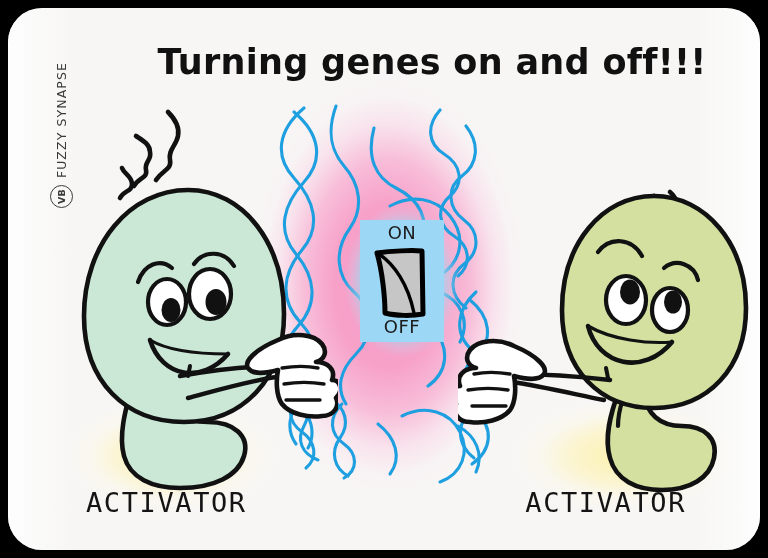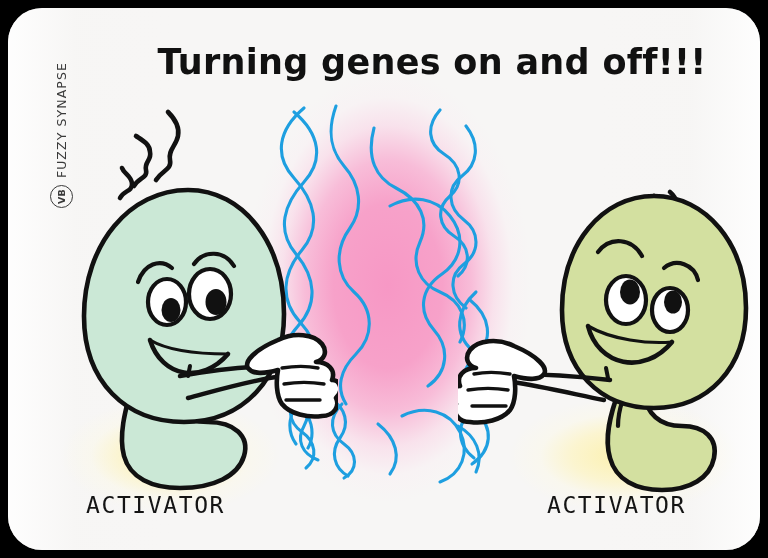--- a/index.html
+++ b/index.html
@@ -195,21 +195,21 @@
       rgba(253,244,192,0.70) 45%,
       rgba(254,250,224,0.32) 72%,
       rgba(255,255,255,0) 100%);
   }
 
   
   .char-caption {
     position: absolute;
     bottom: 32px;
     font-family: "DejaVu Sans Mono", monospace;
-    font-size: 23px;
+    font-size: 27px;
     font-weight: 500;
     letter-spacing: 1.6px;
     color: #141414;
     z-index: 40;
     white-space: nowrap;
   }
   #caption-activator { left: 78px; }
   #caption-repressor { right: 74px; }
 
   
@@ -252,20 +252,31 @@
         <path d="M30 306 C16 320 18 336 32 346 C46 356 48 372 36 382"></path>
         <path d="M60 312 C76 322 80 338 70 352 C60 366 64 382 78 390"></path>
         <path d="M72 318 C58 332 60 348 74 358 C88 368 88 384 74 392"></path>
         <path d="M132 330 C156 318 180 326 190 346 C200 366 192 388 170 396"></path>
         <path d="M108 338 C126 352 132 372 120 388"></path>
         <path d="M188 340 C206 350 214 368 206 386"></path>
       </g>
     </svg>
   </div>
 
+  <div id="gene-switch">
+    <div id="switch-glow"></div>
+    <div id="switch-plate"></div>
+    <div class="switch-label" id="switch-label-on">ON</div>
+    <svg id="switch-lever" viewBox="0 0 84 122" width="84" height="122">
+      <path d="M17 33 C31 31 52 30 62 31 L63 94 C52 96 36 96 25 93
+               C25 76 22 50 17 33 Z" fill="#c6c6c6" stroke="#000000" stroke-width="5" stroke-linejoin="round" stroke-linecap="round"></path>
+      <path d="M19 34 C34 44 48 64 54 93" stroke="#000000" stroke-width="3.4" fill="none" stroke-linecap="round"></path>
+    </svg>
+    <div class="switch-label" id="switch-label-off">OFF</div>
+  </div>
 
   <div class="char-glow" id="activator-glow"></div>
   <div class="char-glow" id="repressor-glow"></div>
 
   <div class="character" id="activator">
     <svg viewBox="0 0 300 420" width="300" height="420" fill="none">
       <g stroke="#111111" stroke-width="4.6" stroke-linecap="round" stroke-linejoin="round">
 
         <path d="M96 108 C100 100 110 100 108 92 C106 84 114 82 112 74 C112 66 104 62 98 58" fill="none"></path>
         <path d="M118 102 C124 92 134 92 132 82 C130 72 138 68 140 58 C142 48 136 40 130 34" fill="none"></path>

